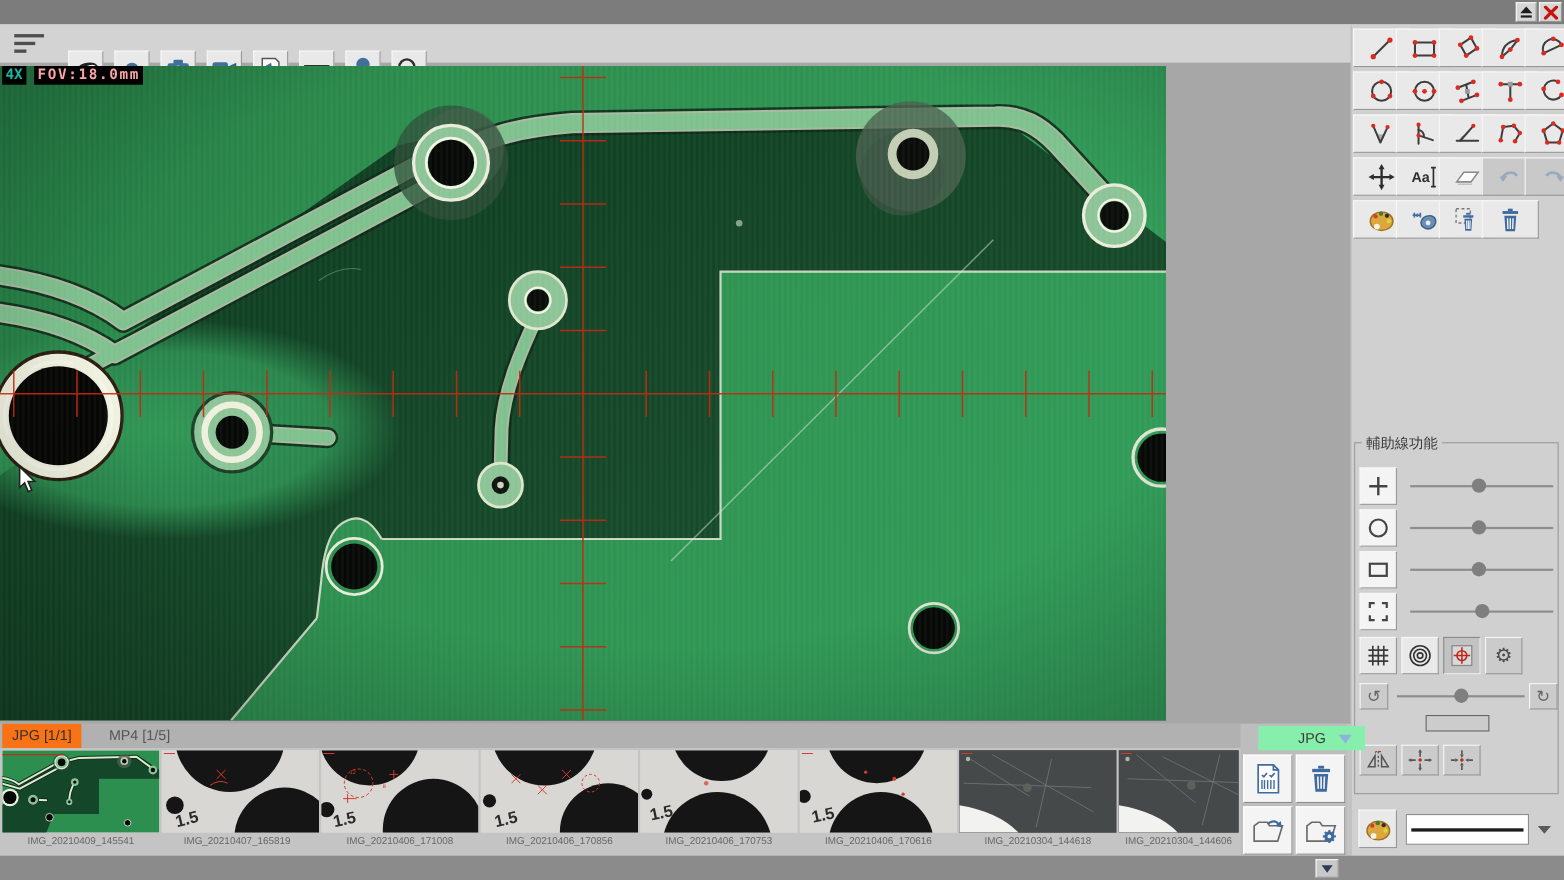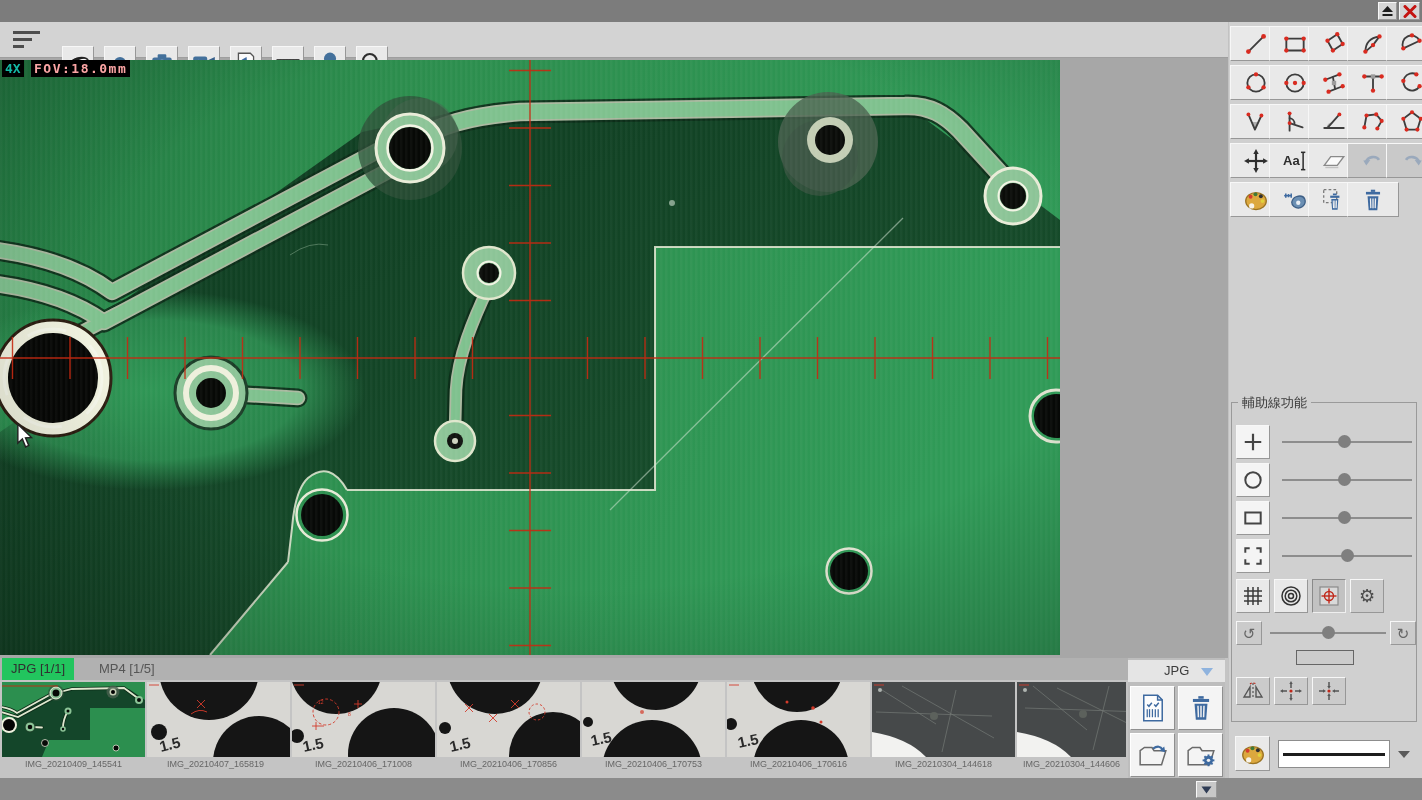--- a/index.html
+++ b/index.html
@@ -20,21 +20,21 @@
   .badge{position:absolute;top:0;background:#000;font-family:"DejaVu Sans Mono",monospace;font-weight:bold;font-size:13px;line-height:17px;padding:0 3px}
   .rpanel{left:1228px;top:22px;width:194px;height:756px;background:#d0d0d0;border-left:1px solid #c2c2c2}
   .fieldset{position:absolute;left:2px;top:380px;width:186px;height:320px;border:1px solid #9a9a9a}
   .ftitle{position:absolute;left:6px;top:-9px;background:#d0d0d0;padding:0 4px;font-size:13px;color:#3a3a3a}
   .slider{position:absolute;height:14px}
   .slider .track{position:absolute;left:0;right:0;top:6px;height:2px;background:#8d8d8d}
   .slider .thumb{position:absolute;top:0;width:13px;height:13px;border-radius:50%;background:#7f7f7f}
   .filmstrip{left:0;top:658px;width:1228px;height:120px;background:#c4c4c4}
   .tabbar{position:absolute;left:0;top:0;width:1128px;height:22px;background:#b1b1b1}
   .tab{position:absolute;top:0;height:22px;line-height:22px;padding:0 9px;font-size:13px;color:#565656}
-  .tab.active{background:#22c55e;color:#303030}
+  .tab.active{background:#f97316;color:#303030}
   .thumb{position:absolute;top:24px;height:75px;overflow:hidden;background:#d8d7d3}
   .tname{position:absolute;top:101px;height:12px;font-size:9px;color:#666;text-align:center;overflow:hidden;white-space:nowrap}
   .cpanel{position:absolute;left:1128px;top:0;width:97px;height:120px;background:#bdbdbd}
   .cbtn{position:absolute;width:45px;height:44px;background:#f4f4f4;border:1px solid #8f8f8f;border-top-color:#fff;border-left-color:#fff;display:flex;align-items:center;justify-content:center}
   .statusbar{left:0;top:778px;width:1422px;height:22px;background:#8b8b8b}
   .rd{fill:#d92b20;stroke:none}
   .st{stroke:#3d3d3d;fill:none;stroke-width:1.7;stroke-linecap:round;stroke-linejoin:round}
   .bf{fill:#3e6aa0;stroke:none}
   .glyph{font-size:18px;color:#4d4d4d;line-height:1}
   svg{display:block}
@@ -781,21 +781,21 @@
   <div class="tname" style="left:2px;width:143px">IMG_20210409_145541</div>
   <div class="tname" style="left:144px;width:143px">IMG_20210407_165819</div>
   <div class="tname" style="left:292px;width:143px">IMG_20210406_171008</div>
   <div class="tname" style="left:437px;width:143px">IMG_20210406_170856</div>
   <div class="tname" style="left:582px;width:143px">IMG_20210406_170753</div>
   <div class="tname" style="left:727px;width:143px">IMG_20210406_170616</div>
   <div class="tname" style="left:872px;width:143px">IMG_20210304_144618</div>
   <div class="tname" style="left:1017px;width:109px">IMG_20210304_144606</div>
 
   <div class="cpanel">
-    <div class="abs" style="left:0;top:2px;width:97px;height:22px;background:#e5e5e5">
+    <div class="abs" style="left:16px;top:2px;width:97px;height:22px;background:#86efac">
       <span style="position:absolute;left:36px;top:3px;font-size:13px;color:#3c3c3c">JPG</span>
       <svg style="position:absolute;left:72px;top:7px" width="14" height="10" viewBox="0 0 14 10">
           <polygon points="1,1 13,1 7,9" fill="#8fb3de"></polygon>
         </svg>
     </div>
     <div class="cbtn" style="left:2px;top:28px">
       <svg width="28" height="30" viewBox="0 0 24 26">
         <polygon points="4,2 16,2 20,6 20,24 4,24" fill="#fdfdfd" stroke="#3e6aa0" stroke-width="1.3"></polygon>
         <polyline points="16,2 16,6 20,6" fill="none" stroke="#3e6aa0" stroke-width="1.3"></polyline>
         <path d="M7,10 l1.5,1.5 L11,8.5 M13,10 l1.5,1.5 L17,8.5" stroke="#3e6aa0" stroke-width="1.3" fill="none"></path>

